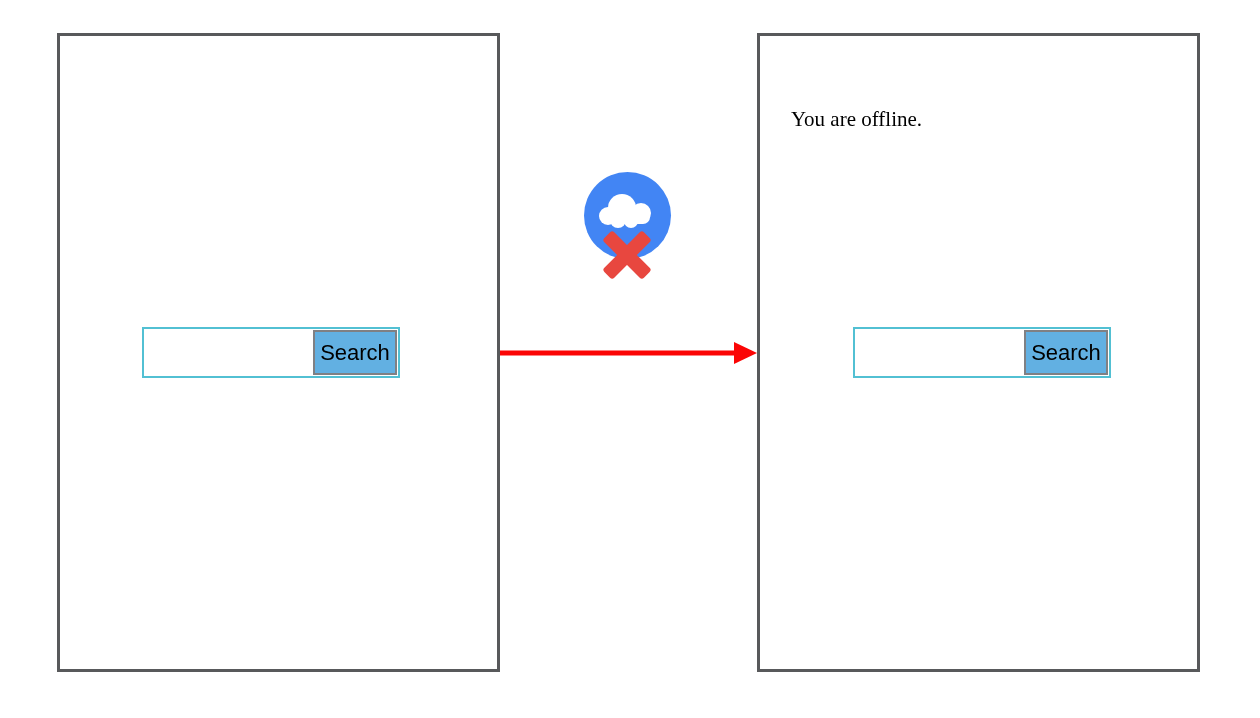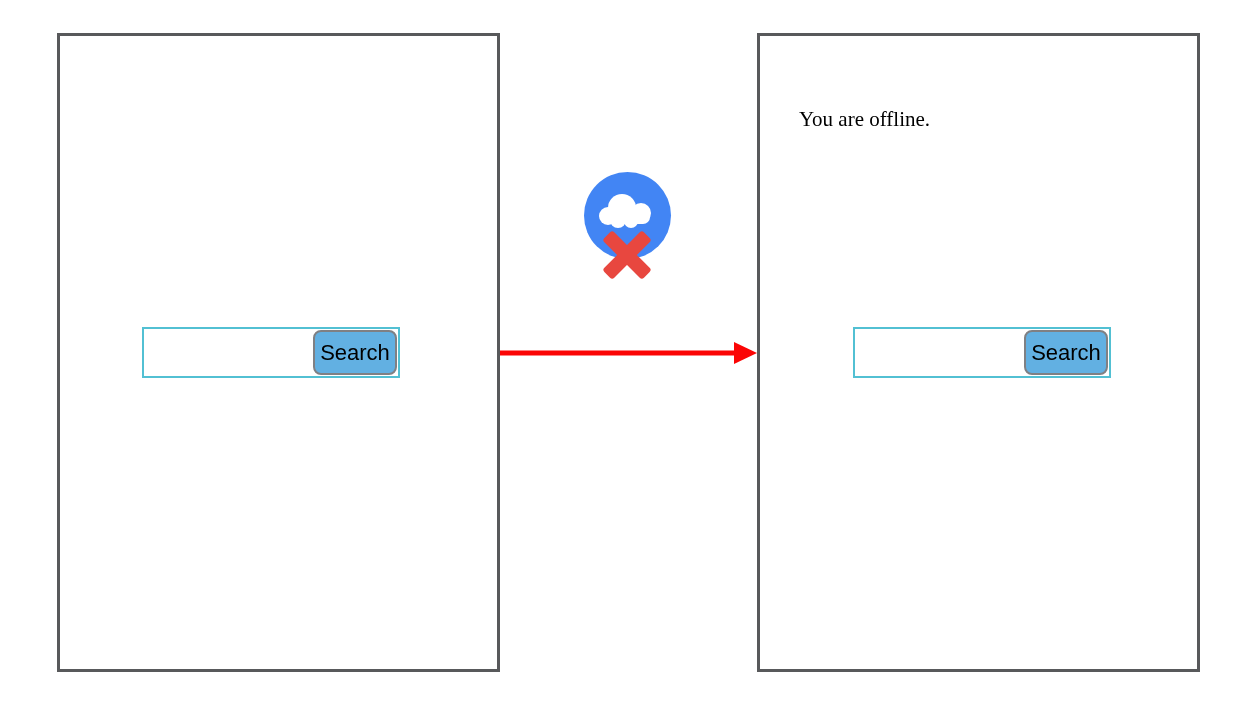--- a/index.html
+++ b/index.html
@@ -63,35 +63,35 @@
     width: 84px;
     height: 45px;
     background: #62b0e2;
     border: 2px solid #7f8084;
     box-sizing: border-box;
     font-size: 22px;
     font-family: "Liberation Sans", sans-serif;
     color: #000000;
     padding: 0;
     cursor: pointer;
-    border-radius: 8px;
+    border-radius: 0;
   }
 
   .offline-message {
     position: absolute;
     left: 23px;
     top: 70px;
     width: 412px;
     font-family: "Liberation Serif", serif;
     font-size: 21px;
     line-height: 26px;
     color: #000000;
   }
   .offline-message p {
-    margin: 0 0 26px 16px;
+    margin: 0 0 26px 8px;
   }
   .offline-message a {
     color: #0000ee;
     text-decoration: underline;
     cursor: pointer;
   }
 
   .arrow-svg {
     position: absolute;
     left: 499px;

